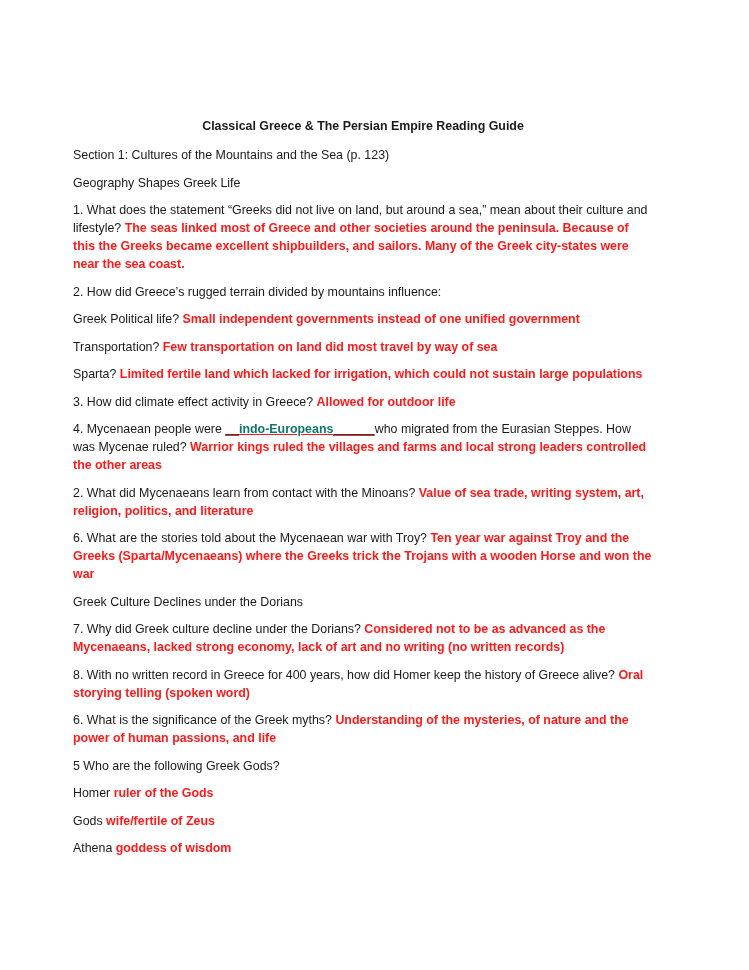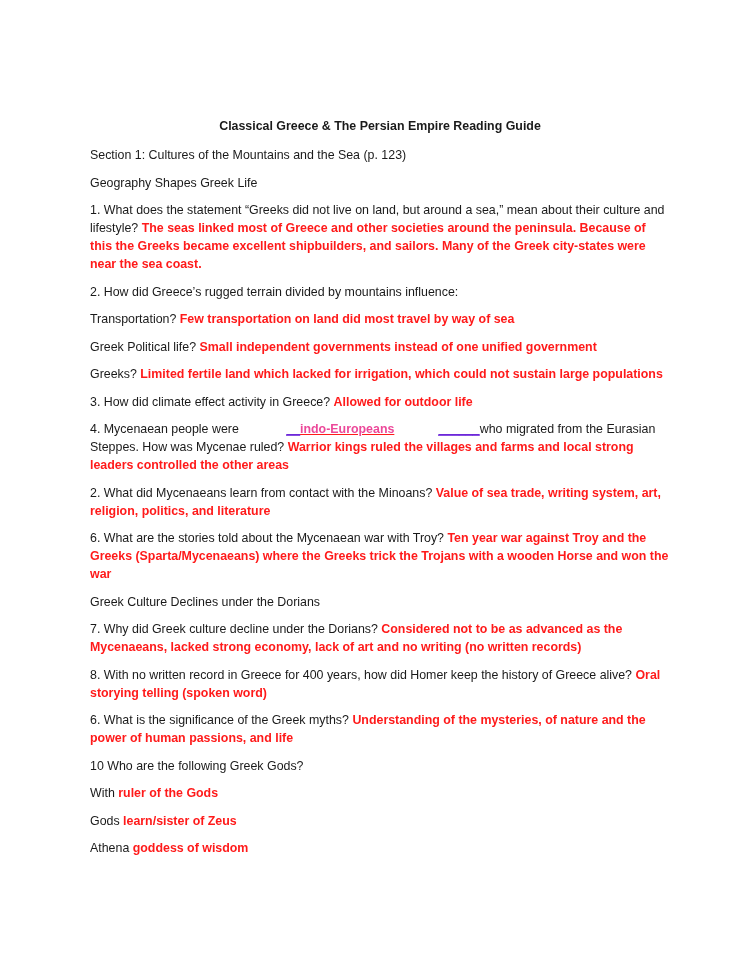--- a/index.html
+++ b/index.html
@@ -1,49 +1,49 @@
 <!DOCTYPE html>
 <html><head>
 <meta charset="utf-8">
 <style>
   html, body { margin:0; padding:0; background:#ffffff; }
   body { width:749px; height:970px; position:relative; overflow:hidden;
          font-family:"Liberation Sans", sans-serif; font-size:12.4px; color:#1a1a1a; }
-  .page { position:absolute; left:90px; top:117px; width:580px; }
+  .page { position:absolute; left:73px; top:117px; width:580px; }
   .title { text-align:center; font-weight:bold; margin:0 0 11px 0; line-height:18px; }
   p { margin:0 0 9.5px 0; line-height:18px; }
   .b { font-weight:normal; }
   .ans { color:#ff1a1a; font-weight:bold; }
-  .blank-ans { color:#ec4899; font-weight:bold; text-decoration:underline; text-decoration-color:#ff1a1a; }
-  .uline { text-decoration:underline; color:#6d28d9;margin-left:44px; }
+  .blank-ans { color:#0f766e; font-weight:bold; text-decoration:underline; text-decoration-color:#ff1a1a; }
+  .uline { text-decoration:underline; color:#7f1d1d; }
 </style>
 </head>
 <body>
 
 <div class="page">
   <p class="title">Classical Greece &amp; The Persian Empire Reading Guide</p>
   <p class="b">Section 1: Cultures of the Mountains and the Sea (p. 123)</p>
   <p class="b">Geography Shapes Greek Life</p>
 
   <p>
     <span>1. What does the statement “Greeks did not live on land, but around a sea,” mean about their culture and lifestyle?</span>
     <span class="ans">The seas linked most of Greece and other societies around the peninsula. Because of this the Greeks became excellent shipbuilders, and sailors. Many of the Greek city-states were near the sea coast.</span>
   </p>
 
   <p>2. How did Greece’s rugged terrain divided by mountains influence:</p>
   <p>
+    <span>Greek Political life?</span>
+    <span class="ans">Small independent governments instead of one unified government</span>
+  </p>
+  <p>
     <span>Transportation?</span>
     <span class="ans">Few transportation on land did most travel by way of sea</span>
   </p>
   <p>
-    <span>Greek Political life?</span>
-    <span class="ans">Small independent governments instead of one unified government</span>
-  </p>
-  <p>
-    <span>Greeks?</span>
+    <span>Sparta?</span>
     <span class="ans">Limited fertile land which lacked for irrigation, which could not sustain large populations</span>
   </p>
 
   <p>
     <span>3. How did climate effect activity in Greece?</span>
     <span class="ans">Allowed for outdoor life</span>
   </p>
 
 
   <p><span>4. Mycenaean people were </span><span class="uline">__</span><span class="blank-ans">indo-Europeans</span><span class="uline">______</span><span>who migrated from the Eurasian Steppes. How was Mycenae ruled?</span>
@@ -70,26 +70,26 @@
   <p>
     <span>8. With no written record in Greece for 400 years, how did Homer keep the history of Greece alive?</span>
     <span class="ans">Oral storying telling (spoken word)</span>
   </p>
 
   <p>
     <span>6. What is the significance of the Greek myths?</span>
     <span class="ans">Understanding of the mysteries, of nature and the power of human passions, and life</span>
   </p>
 
-  <p>10 Who are the following Greek Gods?</p>
+  <p>5 Who are the following Greek Gods?</p>
   <p>
-    <span>With</span>
+    <span>Homer</span>
     <span class="ans">ruler of the Gods</span>
   </p>
   <p>
     <span>Gods</span>
-    <span class="ans">learn/sister of Zeus</span>
+    <span class="ans">wife/fertile of Zeus</span>
   </p>
   <p>
     <span>Athena</span>
     <span class="ans">goddess of wisdom</span>
   </p>
 </div>
 
 </body></html>

